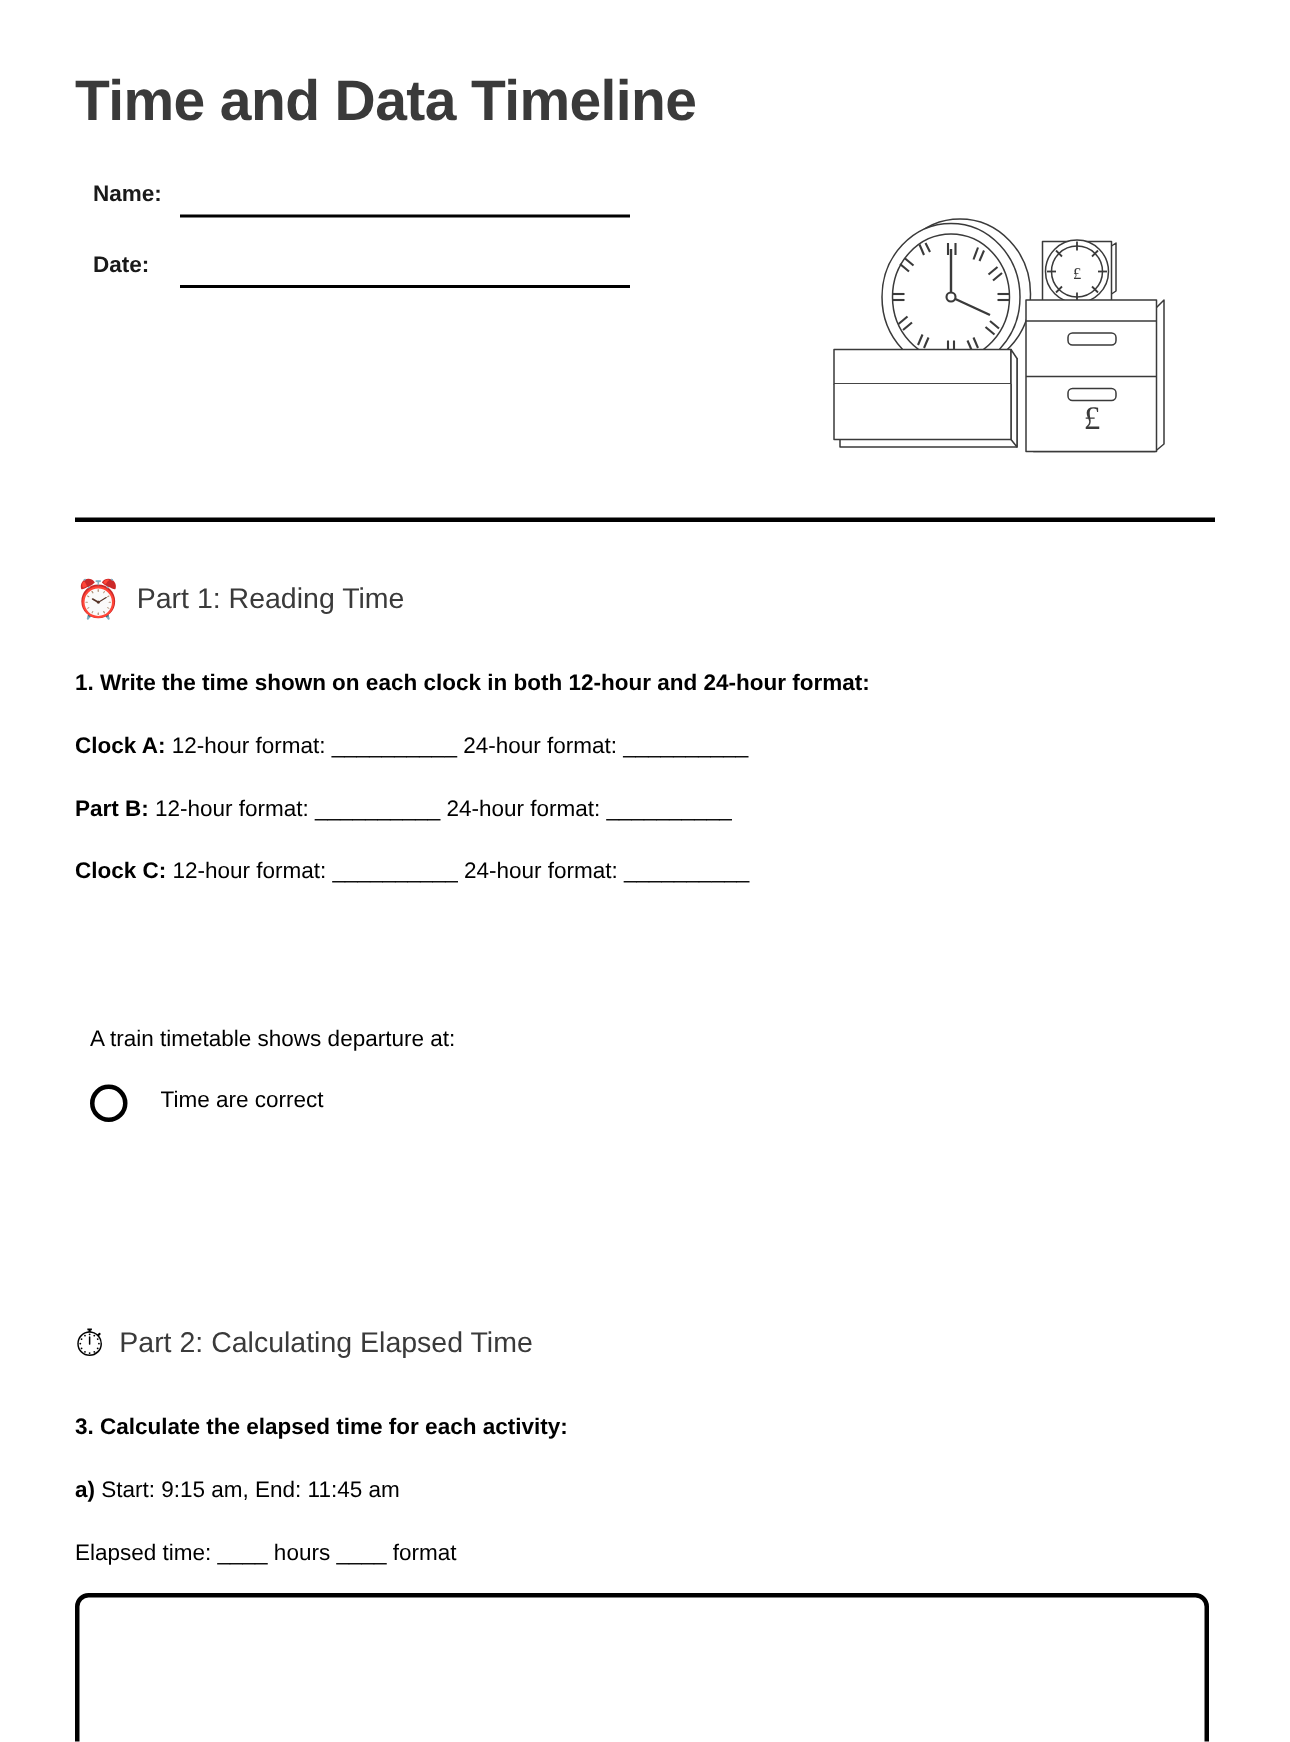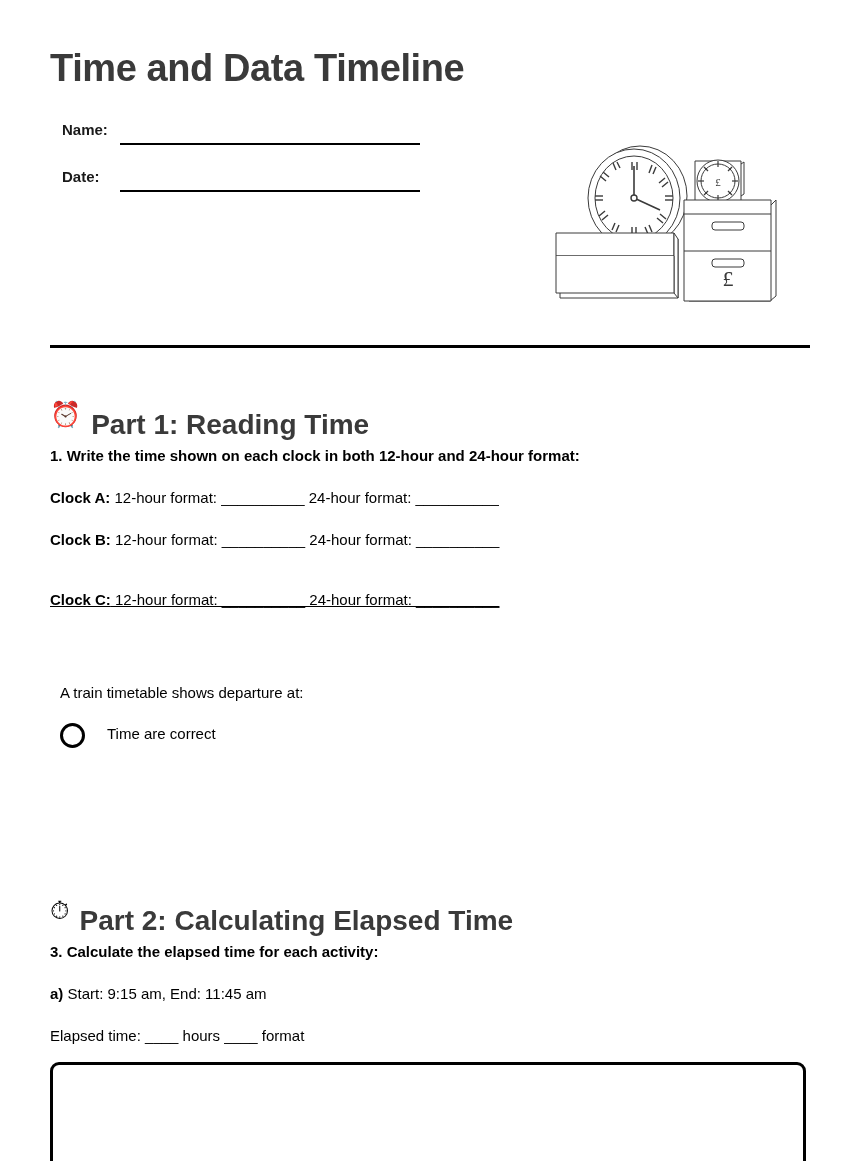--- a/index.html
+++ b/index.html
@@ -93,44 +93,43 @@
     white-space: nowrap;
   }
   .section-heading.part1 { top: 388px; }
   .section-heading.part2 { top: 884px; }
   .section-emoji {
     font-size: 25px;
     line-height: 1;
     display: inline-block;
   }
   .section-title {
-    font-size: 28px;
-    font-weight: bold;
+    font-size: 19px;
+    font-weight: normal;
     color: #3a3a3a;
     line-height: 1.2;
-    margin-top: 20px;
   }
 
   
   .q-text {
     position: absolute;
     left: 50px;
     font-size: 15px;
     line-height: 1.35;
     color: #000000;
     white-space: nowrap;
   }
   .q-text.bold { font-weight: bold; }
   .q-text .lead { font-weight: bold; }
   .q-text .plain { font-weight: normal; }
 
   #q1-prompt   { top: 446px; }
   #clock-a-row { top: 488px; }
   #clock-b-row { top: 530px; }
-  #clock-c-row { top: 590px; text-decoration: underline; }
+  #clock-c-row { top: 571px; }
   #q2-prompt   { top: 617px; }
   #scenario    { top: 683px; left: 60px; }
   #q3-prompt   { top: 942px; text-align: right; }
   #activity-a  { top: 984px; }
   #elapsed-row { top: 1026px; }
 
   
   .option-list {
     position: absolute;
     left: 60px;
@@ -268,21 +267,21 @@
     <span class="section-emoji">⏰</span>
     <span class="section-title">Part 1: Reading Time</span>
   </div>
 
   <div class="q-text bold" id="q1-prompt">1. Write the time shown on each clock in both 12-hour and 24-hour format:</div>
 
   <div class="q-text" id="clock-a-row">
     <span class="lead">Clock A:</span><span class="plain"> 12-hour format: __________ 24-hour format: __________</span>
   </div>
   <div class="q-text" id="clock-b-row">
-    <span class="lead">Clock B:</span><span class="plain"> 12-hour format: __________ 24-hour format: __________</span>
+    <span class="lead">Part B:</span><span class="plain"> 12-hour format: __________ 24-hour format: __________</span>
   </div>
   <div class="q-text" id="clock-c-row">
     <span class="lead">Clock C:</span><span class="plain"> 12-hour format: __________ 24-hour format: __________</span>
   </div>
 
 
   <div class="q-text" id="scenario">A train timetable shows departure at:</div>
 
   <div class="option-list">
     <div class="option-item">

